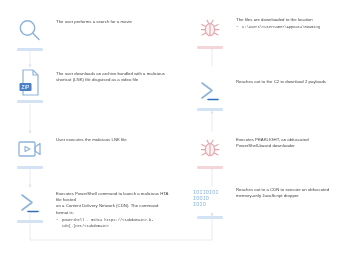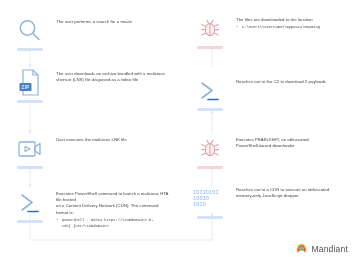--- a/index.html
+++ b/index.html
@@ -291,26 +291,14 @@
         </div>
       </div>
       <div class="icon-base blue"></div>
     </div>
     <div class="step-text">
       <div class="line">Reaches out to a CDN to execute an obfuscated</div>
       <div class="line">memory-only JavaScript dropper</div>
     </div>
   </div>
 
-  <div id="footer-logo">
-    <span>
-      <svg width="11" height="11" viewBox="0 0 24 24">
-        <path d="M3 19 C1.5 11 5 3.5 12 3.5 C19 3.5 22.5 11 21 19
-                 C18 17 15.5 15 12 15 C8.5 15 6 17 3 19 Z" fill="none" stroke="#f2b705" stroke-width="2.6"></path>
-        <path d="M5.5 18 C4.5 11.5 7.5 5.8 12 5.8 C16.5 5.8 19.5 11.5 18.5 18" fill="none" stroke="#ea4335" stroke-width="2.4"></path>
-        <path d="M8.5 16.6 C8 12.5 9.5 8.4 12 8.4 C14.5 8.4 16 12.5 15.5 16.6" fill="none" stroke="#34a853" stroke-width="2.2"></path>
-        <path d="M11 15.6 C11 13 11.4 11 12 11 C12.6 11 13 13 13 15.6" fill="none" stroke="#4285f4" stroke-width="2"></path>
-      </svg>
-    </span>
-    <span class="logo-text">Mandiant</span>
-  </div>
 
 </div>
 
 </body></html>

